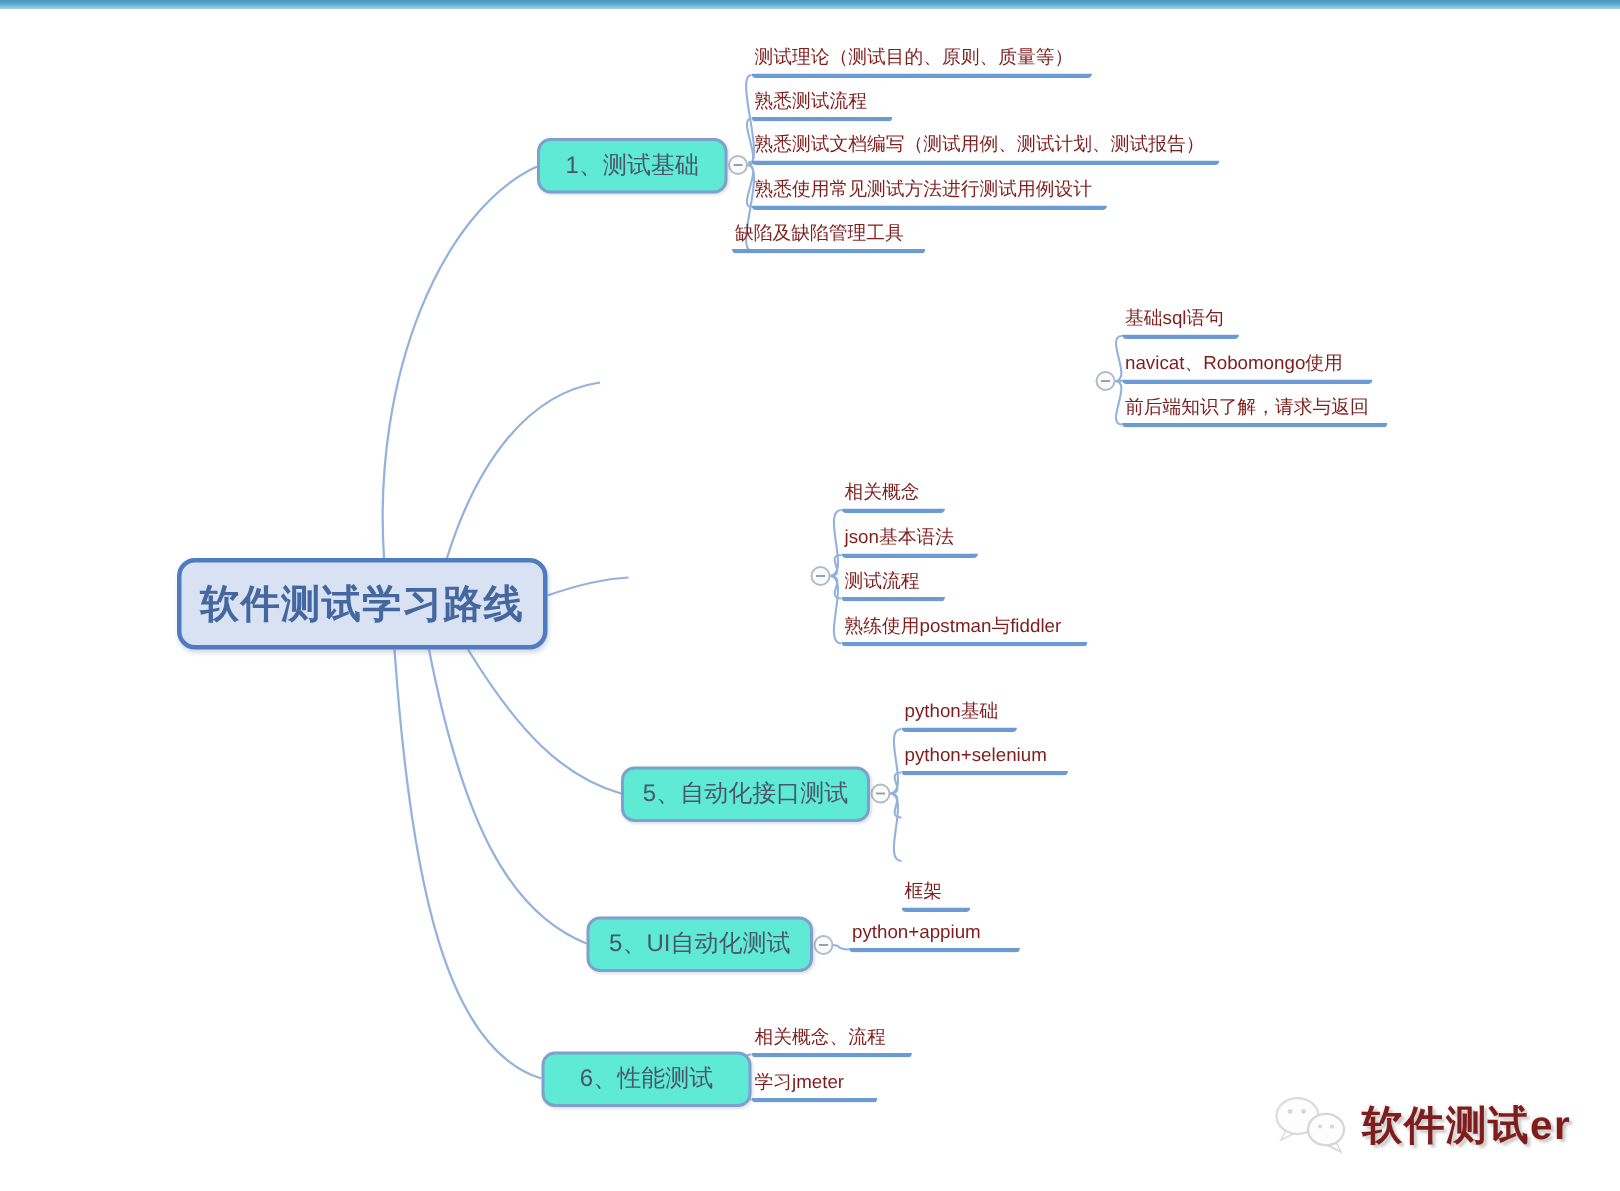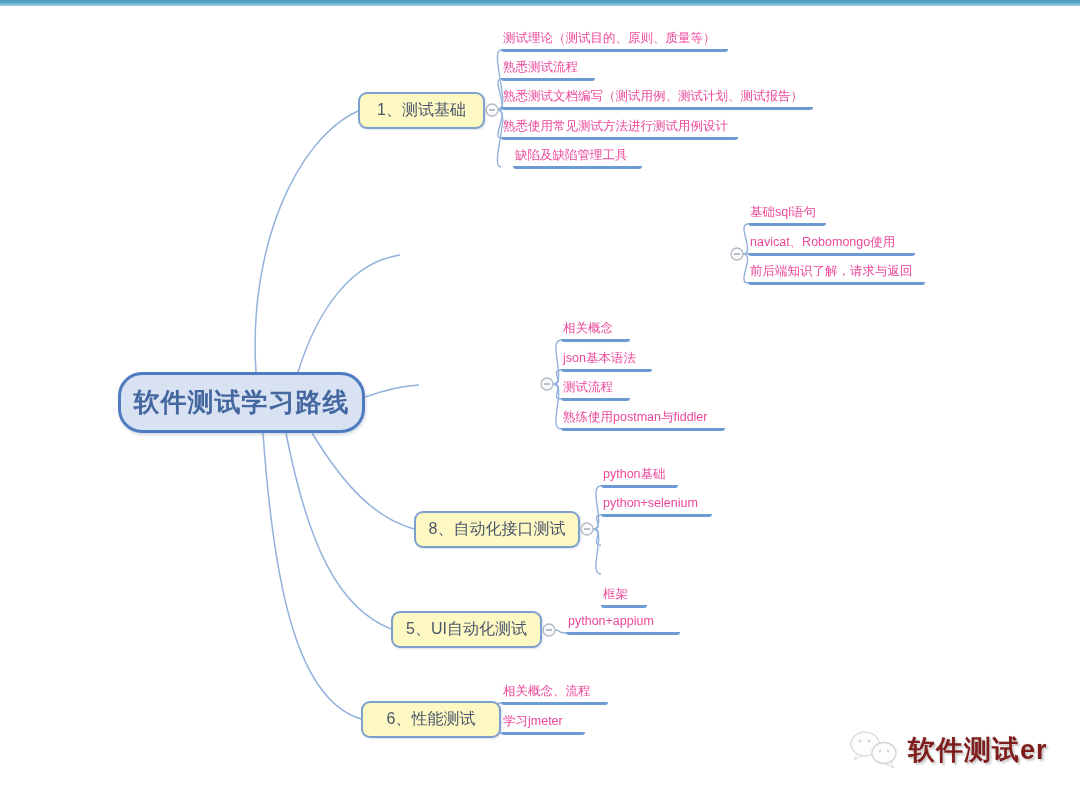--- a/index.html
+++ b/index.html
@@ -7,35 +7,35 @@
     position:relative;width:1080px;height:794px;background:#ffffff;
     overflow:hidden;font-family:"Liberation Sans","DejaVu Sans",sans-serif;
   }
   .topbar{
     position:absolute;left:0;top:0;width:1080px;height:6px;
     background:linear-gradient(180deg,#4795ba 0%,#5ea9cb 45%,#a6d3e3 100%);
   }
   svg.wires{position:absolute;left:0;top:0;pointer-events:none;}
   .root-node{
     position:absolute;left:118px;top:372px;width:247px;height:61px;
-    box-sizing:border-box;border:3px solid #4f7cc0;border-radius:24px;
+    box-sizing:border-box;border:3px solid #4f7cc0;border-radius:12px;
     background:#d9e2f3;display:flex;align-items:center;justify-content:center;
     font-size:26px;font-weight:bold;color:#44679f;letter-spacing:1px;
     box-shadow:1px 2px 3px rgba(90,110,150,.25);
   }
   .branch-node{
     position:absolute;height:37px;box-sizing:border-box;
-    border:2px solid #7da0cc;border-radius:9px;background:#fef9c3;
+    border:2px solid #7da0cc;border-radius:9px;background:#5eead4;
     display:flex;align-items:center;justify-content:center;
     font-size:16px;color:#49566b;white-space:nowrap;
     box-shadow:1px 1px 2px rgba(90,110,150,.2);
   }
   .child-topic{
     position:absolute;box-sizing:border-box;white-space:nowrap;
-    font-size:12.5px;line-height:18px;color:#ec4899;
+    font-size:12.5px;line-height:18px;color:#7f1d1d;
     padding:0 10px 2px 2px;border-bottom:3px solid #6b9bd2;border-radius:0 0 3px 3px;
   }
   .watermark{
     position:absolute;left:848px;top:722px;width:215px;height:56px;
     display:flex;align-items:center;gap:8px;
   }
   .watermark-text{
     font-size:27px;font-weight:bold;color:#7f1d1d;letter-spacing:1px;
     text-shadow:2px 2px 2px #c9c9c9,-1px -1px 1px #f2f2f2;
   }
@@ -109,29 +109,29 @@
       <g>
         <circle cx="488" cy="720" r="6" fill="#fafbfc" stroke="#b4bac2" stroke-width="1.3"></circle>
         <line x1="485" y1="720" x2="491" y2="720" stroke="#98a0a8" stroke-width="1.3"></line>
       </g>
     </g>
   </svg>
 
   <div class="root-node">软件测试学习路线</div>
 
   <div class="branch-node" style="left:358px;top:92px;width:127px">1、测试基础</div>
-  <div class="branch-node" style="left:414px;top:511px;width:166px">8、自动化接口测试</div>
+  <div class="branch-node" style="left:414px;top:511px;width:166px">5、自动化接口测试</div>
   <div class="branch-node" style="left:391px;top:611px;width:151px">5、UI自动化测试</div>
   <div class="branch-node" style="left:361px;top:701px;width:140px">6、性能测试</div>
 
   <div class="child-topic" style="left:501px;top:29px;min-width:227px">测试理论（测试目的、原则、质量等）</div>
   <div class="child-topic" style="left:501px;top:58px;min-width:94px">熟悉测试流程</div>
   <div class="child-topic" style="left:501px;top:87px;min-width:294px">熟悉测试文档编写（测试用例、测试计划、测试报告）</div>
   <div class="child-topic" style="left:501px;top:117px;min-width:237px">熟悉使用常见测试方法进行测试用例设计</div>
-  <div class="child-topic" style="left:513px;top:146px;min-width:129px">缺陷及缺陷管理工具</div>
+  <div class="child-topic" style="left:488px;top:146px;min-width:129px">缺陷及缺陷管理工具</div>
 
   <div class="child-topic" style="left:748px;top:203px;min-width:77px">基础sql语句</div>
   <div class="child-topic" style="left:748px;top:233px;min-width:167px">navicat、Robomongo使用</div>
   <div class="child-topic" style="left:748px;top:262px;min-width:177px">前后端知识了解，请求与返回</div>
 
   <div class="child-topic" style="left:561px;top:319px;min-width:69px">相关概念</div>
   <div class="child-topic" style="left:561px;top:349px;min-width:91px">json基本语法</div>
   <div class="child-topic" style="left:561px;top:378px;min-width:69px">测试流程</div>
   <div class="child-topic" style="left:561px;top:408px;min-width:164px">熟练使用postman与fiddler</div>
 

